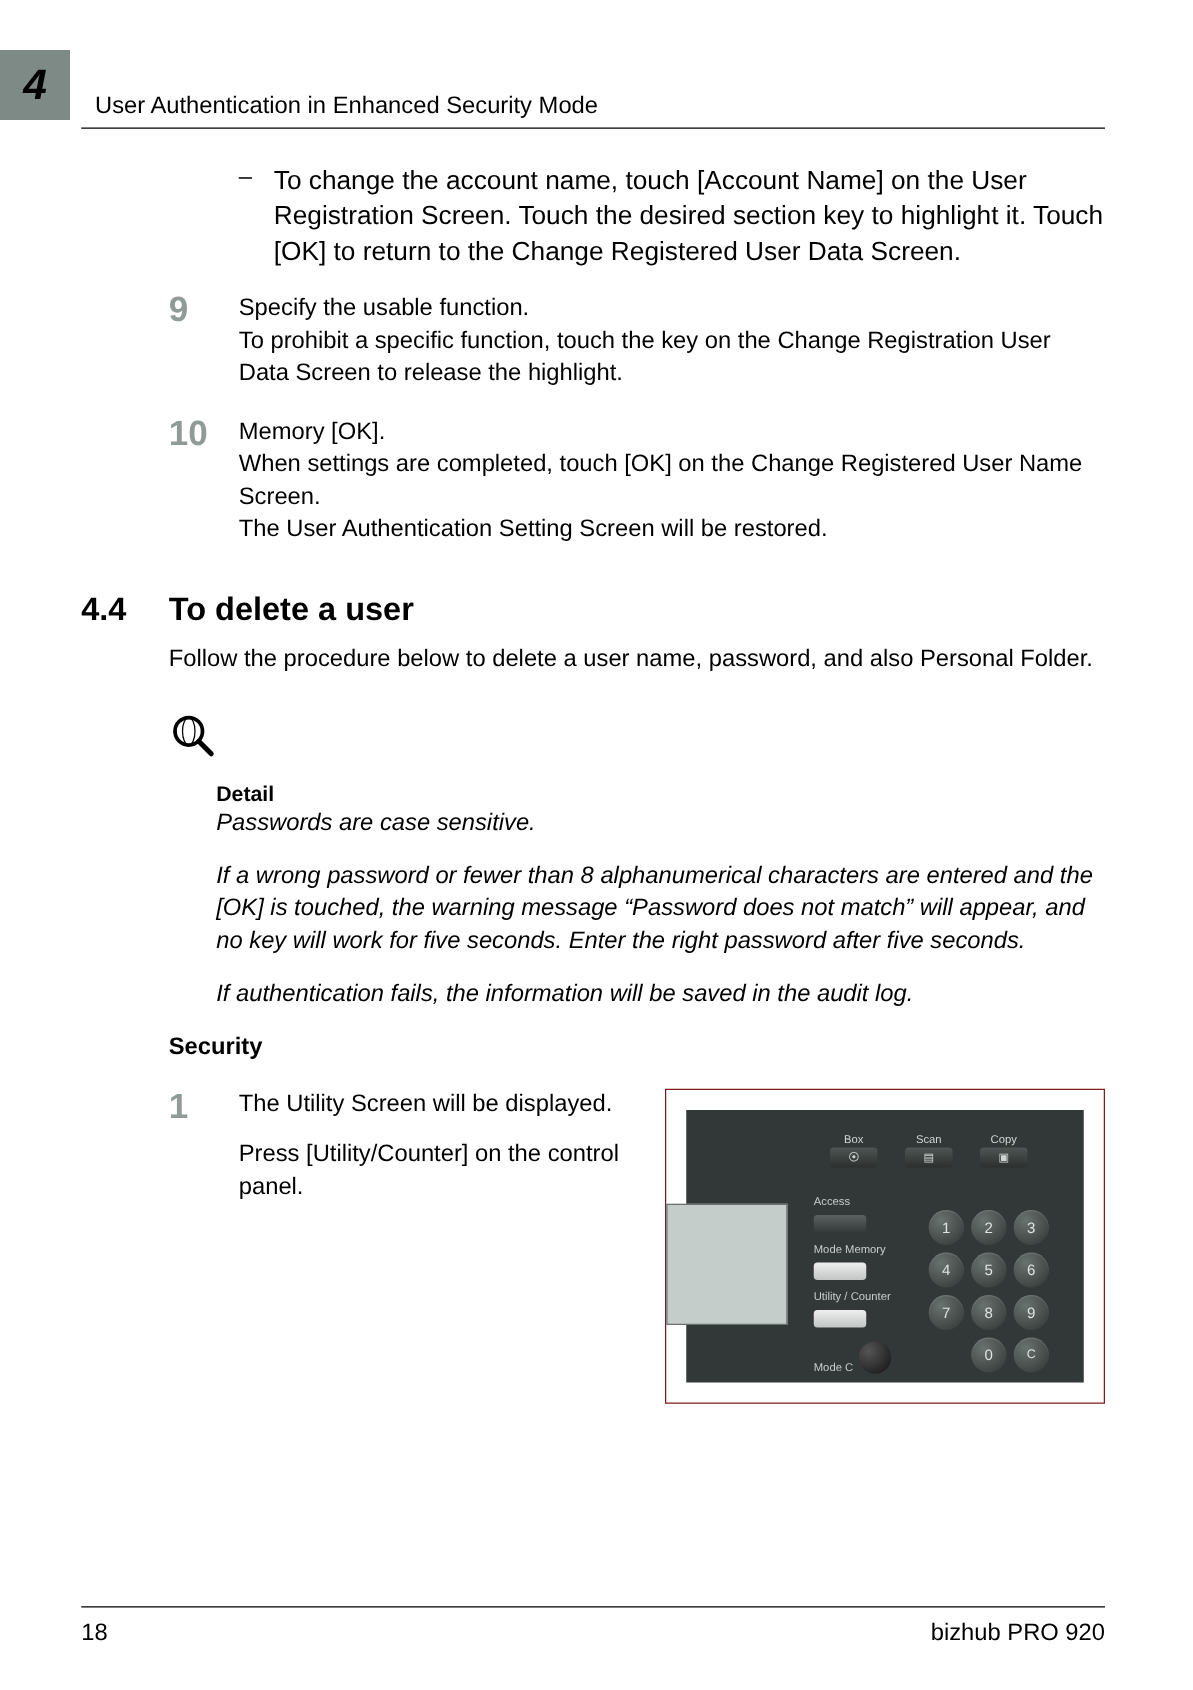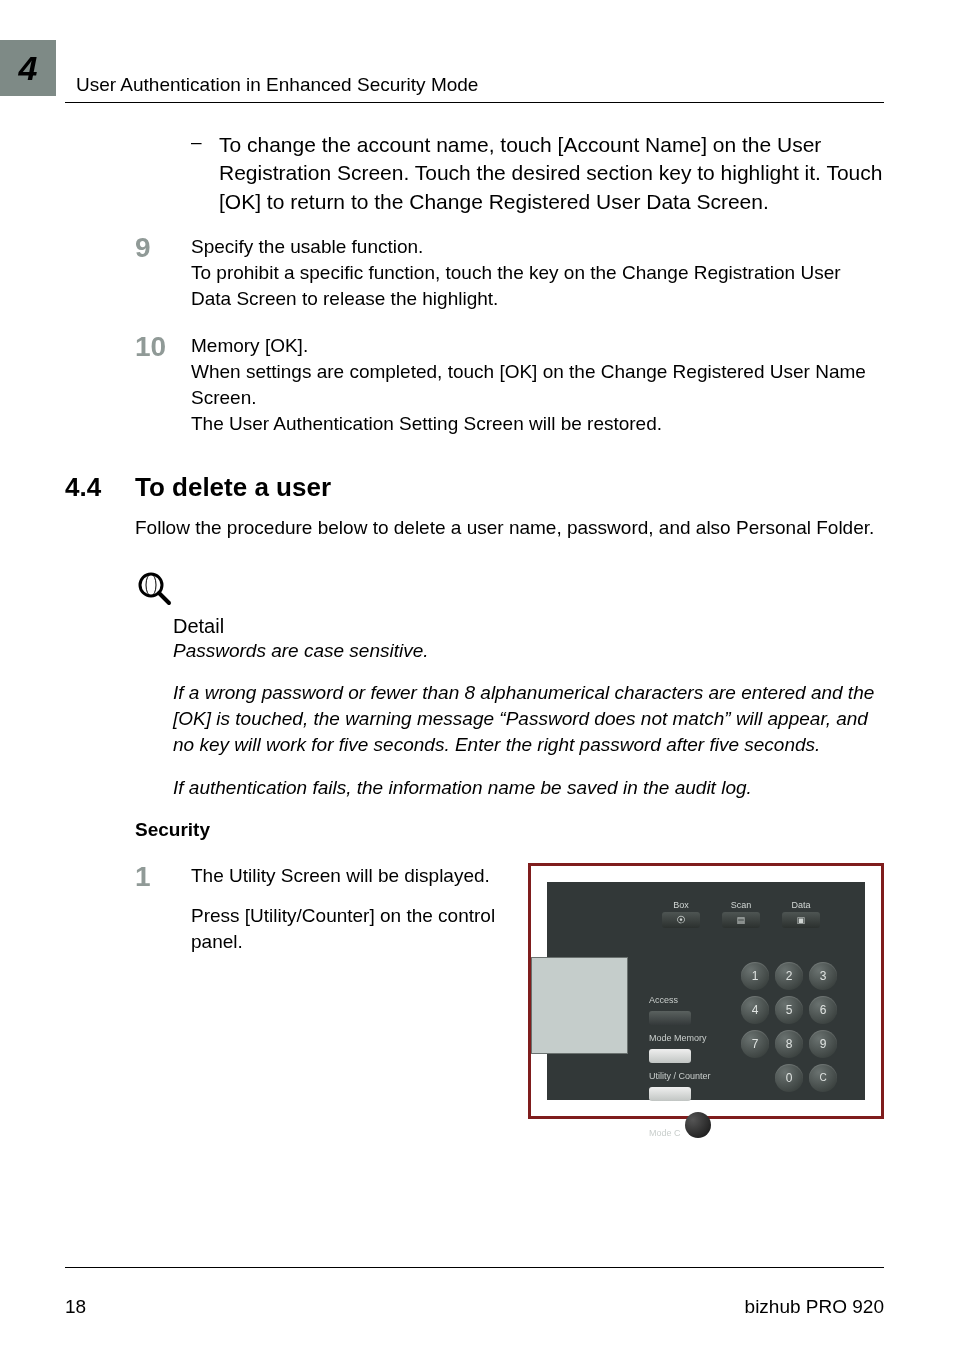--- a/index.html
+++ b/index.html
@@ -93,23 +93,23 @@
   .section-intro {
     font-size: 19px;
     line-height: 1.38;
     margin-bottom: 28px;
   }
   .detail-block {
     margin-top: 10px;
     margin-bottom: 18px;
   }
   .detail-label {
-    font-weight: normal;
-    font-size: 20px;
-    margin-top: 2px;
+    font-weight: bold;
+    font-size: 17px;
+    margin-top: 12px;
   }
   .detail-para {
     font-style: italic;
     font-size: 19px;
     line-height: 1.38;
     margin-bottom: 16px;
   }
   .procedure-label {
     font-weight: bold;
     font-size: 19px;
@@ -126,21 +126,21 @@
   }
   .proc-p {
     font-size: 19px;
     line-height: 1.38;
     margin-bottom: 14px;
     margin-top: 0;
   }
   .panel-figure {
     width: 350px;
     height: 250px;
-    border: 3px solid #7f1d1d;
+    border: 1px solid #7f1d1d;
     position: relative;
     background: #fff;
     flex-shrink: 0;
   }
   .panel-inner {
     position: absolute;
     left: 16px; right: 16px; top: 16px; bottom: 16px;
     background: #323838;
   }
   .panel-screen-blank {
@@ -177,21 +177,20 @@
     display:flex; align-items:center; justify-content:center;
     font-size:9px; color:#cfd4d2;
   }
   .left-col-btns {
     position: absolute;
     top: 66px;
     left: 102px;
     display: flex;
     flex-direction: column;
     gap: 6px;
-    margin-top: 45px;
   }
   .left-label {
     color: #c9cecc;
     font-size: 9px;
     margin-top: 2px;
   }
   .small-key {
     width: 42px;
     height: 14px;
     background: linear-gradient(#5a615f,#34393a);
@@ -220,21 +219,21 @@
     color: #dfe3e1; font-size:12px;
     display:flex; align-items:center; justify-content:center;
     box-shadow: inset 0 1px 1px rgba(255,255,255,0.15);
   }
   .kp-key.small { font-size:10px; }
   .footer {
     position:absolute;
     bottom: 34px;
     left:65px; right:70px;
     border-top: 1px solid #000;
-    padding-top: 28px;
+    padding-top: 10px;
     display:flex;
     justify-content: space-between;
     font-size: 19px;
   }
 </style>
 </head>
 <body>
 
 <div class="page">
 
@@ -277,21 +276,21 @@
     <div class="detail-block">
       <svg width="40" height="40" viewBox="0 0 40 40">
         <circle cx="16" cy="16" r="11" fill="none" stroke="#000" stroke-width="3"></circle>
         <ellipse cx="16" cy="16" rx="5" ry="11" fill="none" stroke="#000" stroke-width="1"></ellipse>
         <line x1="24" y1="24" x2="34" y2="34" stroke="#000" stroke-width="4" stroke-linecap="round"></line>
       </svg>
       <div style="margin-left:38px;">
         <div class="detail-label">Detail</div>
         <div class="detail-para">Passwords are case sensitive.</div>
         <div class="detail-para">If a wrong password or fewer than 8 alphanumerical characters are entered and the [OK] is touched, the warning message “Password does not match” will appear, and no key will work for five seconds. Enter the right password after five seconds.</div>
-        <div class="detail-para">If authentication fails, the information name be saved in the audit log.</div>
+        <div class="detail-para">If authentication fails, the information will be saved in the audit log.</div>
       </div>
     </div>
 
     <div class="procedure-label">Security</div>
 
     <div class="proc-step-row">
       <div class="step-num">1</div>
       <div class="proc-text-col">
         <p class="proc-p">The Utility Screen will be displayed.</p>
         <p class="proc-p">Press [Utility/Counter] on the control panel.</p>
@@ -308,21 +307,21 @@
                   <span>⦿</span>
                 </div>
             </div>
             <div class="top-btn">
               <div class="top-btn-label">Scan</div>
               <div class="top-btn-key">
                   <span>▤</span>
                 </div>
             </div>
             <div class="top-btn">
-              <div class="top-btn-label">Data</div>
+              <div class="top-btn-label">Copy</div>
               <div class="top-btn-key">
                   <span>▣</span>
                 </div>
             </div>
           </div>
 
           <div class="left-col-btns">
             <div class="left-label">Access</div>
             <div class="small-key"></div>
             <div class="left-label">Mode Memory</div>

